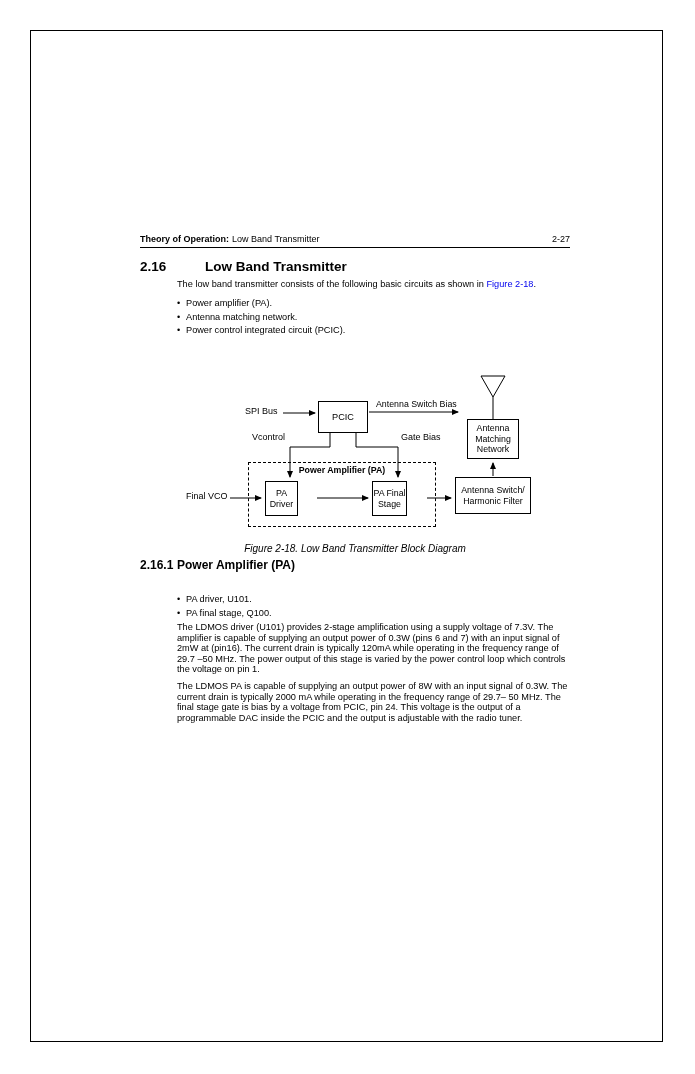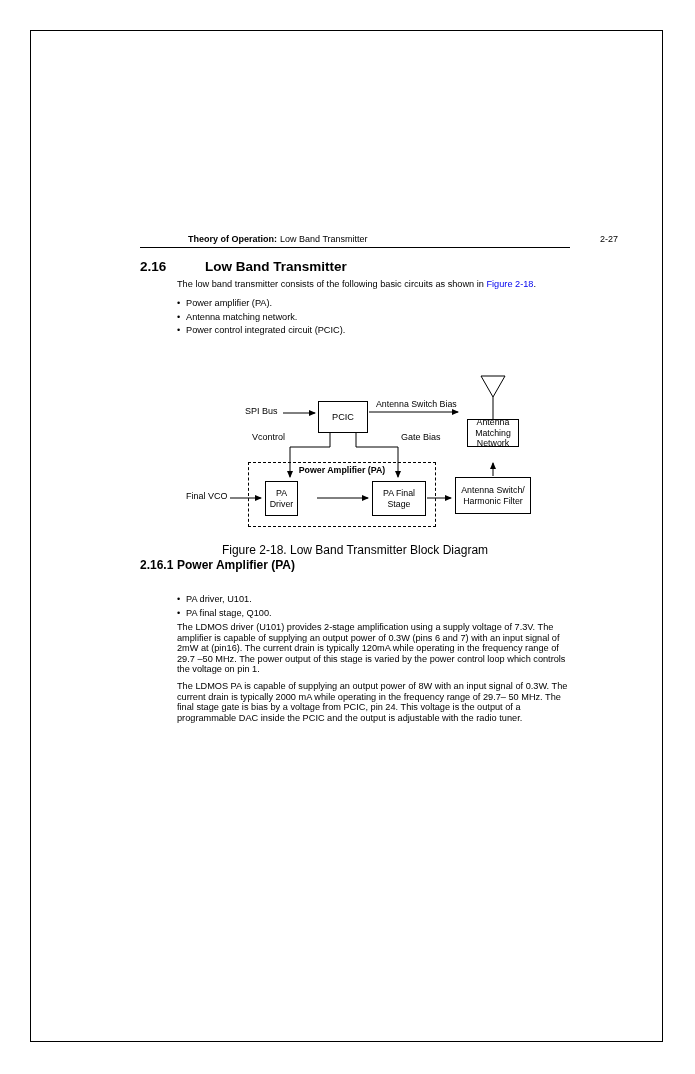--- a/index.html
+++ b/index.html
@@ -3,21 +3,21 @@
 <meta charset="utf-8">
 <style>
   * { box-sizing: border-box; }
   html,body { margin:0; padding:0; background:#ffffff; }
   body { font-family:"Liberation Sans", sans-serif; color:#000; }
   #canvas { position:relative; width:695px; height:1074px; background:#fff; overflow:hidden; }
   .abs { position:absolute; }
 
   .page-border { left:30px; top:30px; width:633px; height:1012px; border:1px solid #000; }
 
-  .running-head { left:140px; top:234px; width:430px; font-size:9px; display:flex; justify-content:space-between; align-items:flex-end;margin-left:48px; }
+  .running-head { left:140px; top:234px; width:430px; font-size:9px; display:flex; justify-content:space-between; align-items:flex-end; }
   .running-head .bold { font-weight:bold; }
   .running-head .rest { margin-left:3px; }
   .rule { left:140px; top:247px; width:430px; height:1px; background:#000; }
 
   .h1 { left:140px; top:259px; font-size:13.5px; font-weight:bold; display:flex;gap:28px; }
   .h1 .num { width:37px; }
   .h2 { left:140px; top:558px; font-size:12px; font-weight:bold; display:flex; }
   .h2 .num { width:37px; }
 
   .body-text { font-size:9.2px; line-height:10.6px; }
@@ -27,33 +27,33 @@
   .bullets-1 { left:177px; top:298px; width:394px; }
   .bullets-2 { left:177px; top:594px; width:394px; }
   .bullet-item { display:flex; margin-bottom:3px; }
   .bullet-item .dot { width:9px; flex:0 0 9px; }
   .bullet-item .dot::before { content:"\2022"; }
 
   .lead  { left:177px; top:579px; width:394px; }
   .para1 { left:177px; top:622px; width:394px; }
   .para2 { left:177px; top:681px; width:394px; }
 
-  .caption { left:140px; top:543px; width:430px; text-align:center; font-size:12px; }
+  .caption { left:140px; top:543px; width:430px; text-align:center; font-style:italic; font-size:10px; }
 
   
   .wires { left:0; top:0; z-index:2; pointer-events:none; }
   .pa-dashed { left:248px; top:462px; width:188px; height:65px; border:1px dashed #000; z-index:1; }
   .pa-group-label { position:absolute; top:2px; left:0; width:100%; text-align:center; font-weight:bold; font-size:8.8px; }
   .dbox { border:1px solid #000; background:#fff; display:flex; flex-direction:column; align-items:center; justify-content:center; text-align:center; font-size:8.8px; line-height:10.5px; z-index:3; }
   .dlabel { font-size:9px; line-height:10px; z-index:3; white-space:nowrap; }
   .box-pcic    { left:318px; top:401px; width:50px; height:32px; font-size:9.2px; }
-  .box-match   { left:467px; top:419px; width:52px; height:28px; }
+  .box-match   { left:467px; top:419px; width:52px; height:40px; }
   .box-switch  { left:455px; top:477px; width:76px; height:37px; }
   .box-driver  { left:265px; top:481px; width:33px; height:35px; }
-  .box-final   { left:372px; top:481px; width:54px; height:35px; }
+  .box-final   { left:372px; top:481px; width:35px; height:35px; }
   .lab-spi     { left:245px; top:406px; }
   .lab-bias    { left:376px; top:399px; font-size:8.8px; }
   .lab-vctl    { left:252px; top:432px; }
   .lab-gate    { left:401px; top:432px; }
   .lab-vco     { left:186px; top:491px; }
 </style>
 </head>
 <body>
 
 <div id="canvas">

